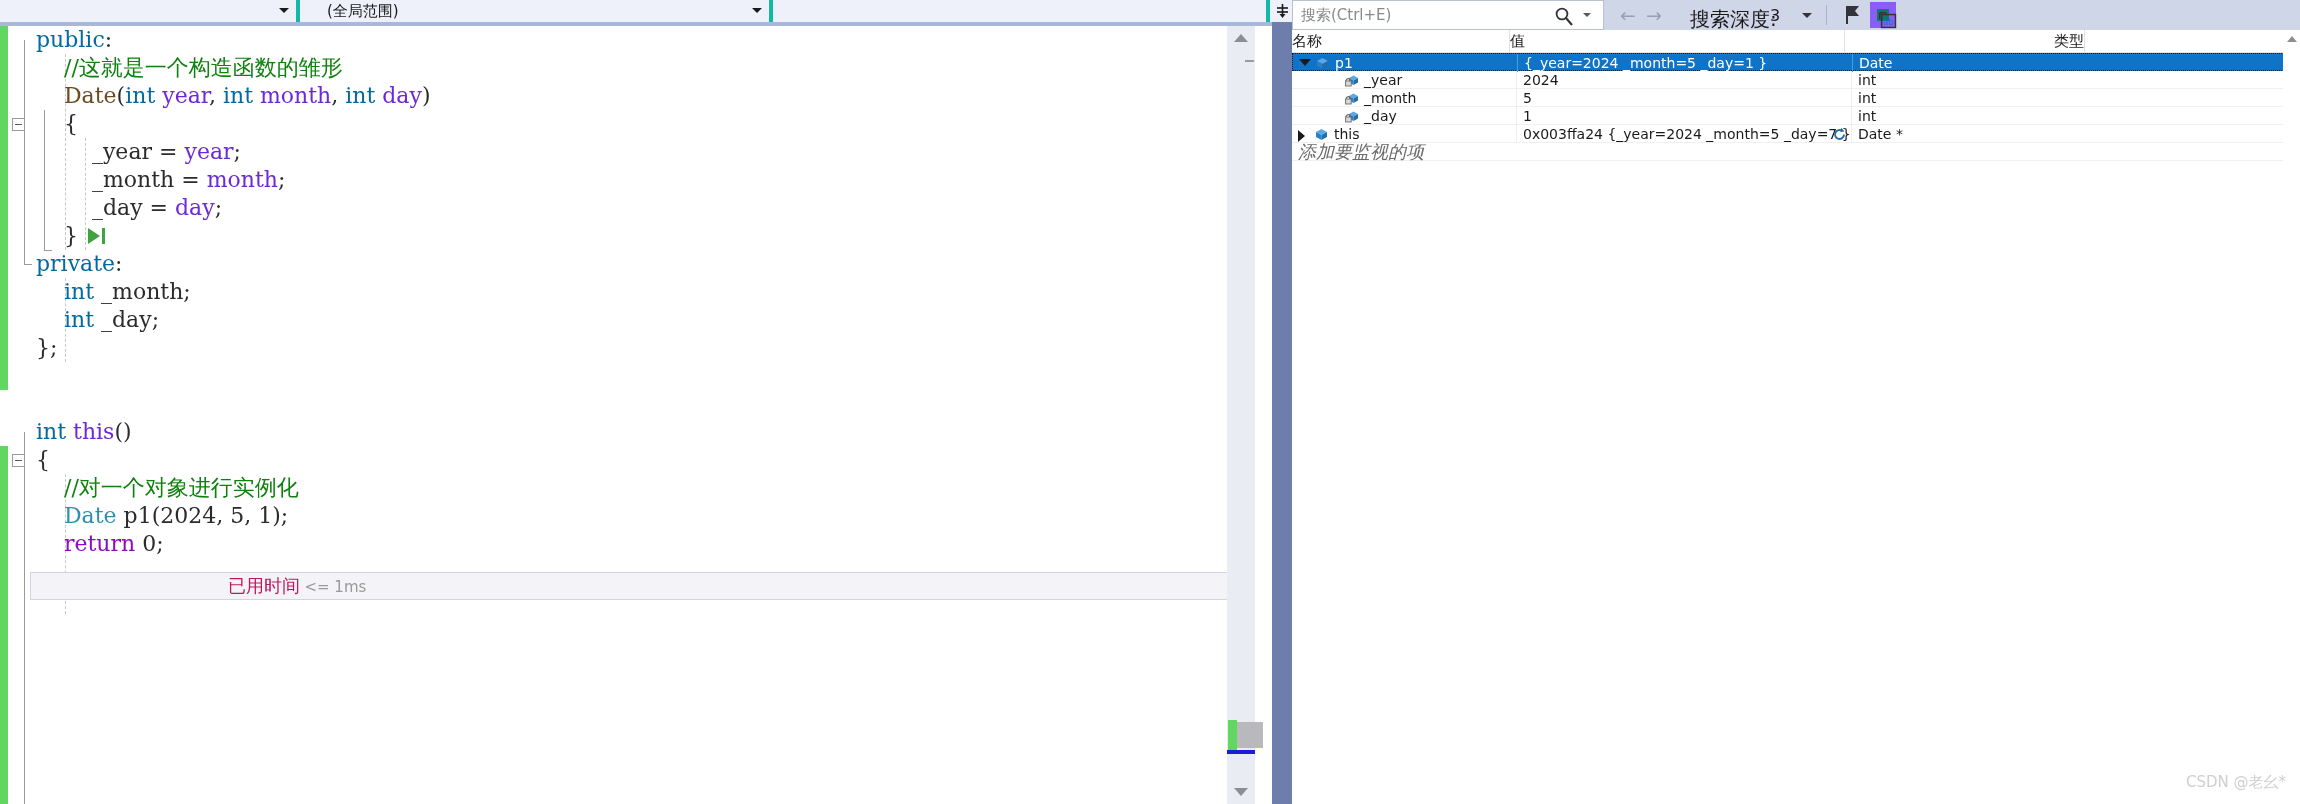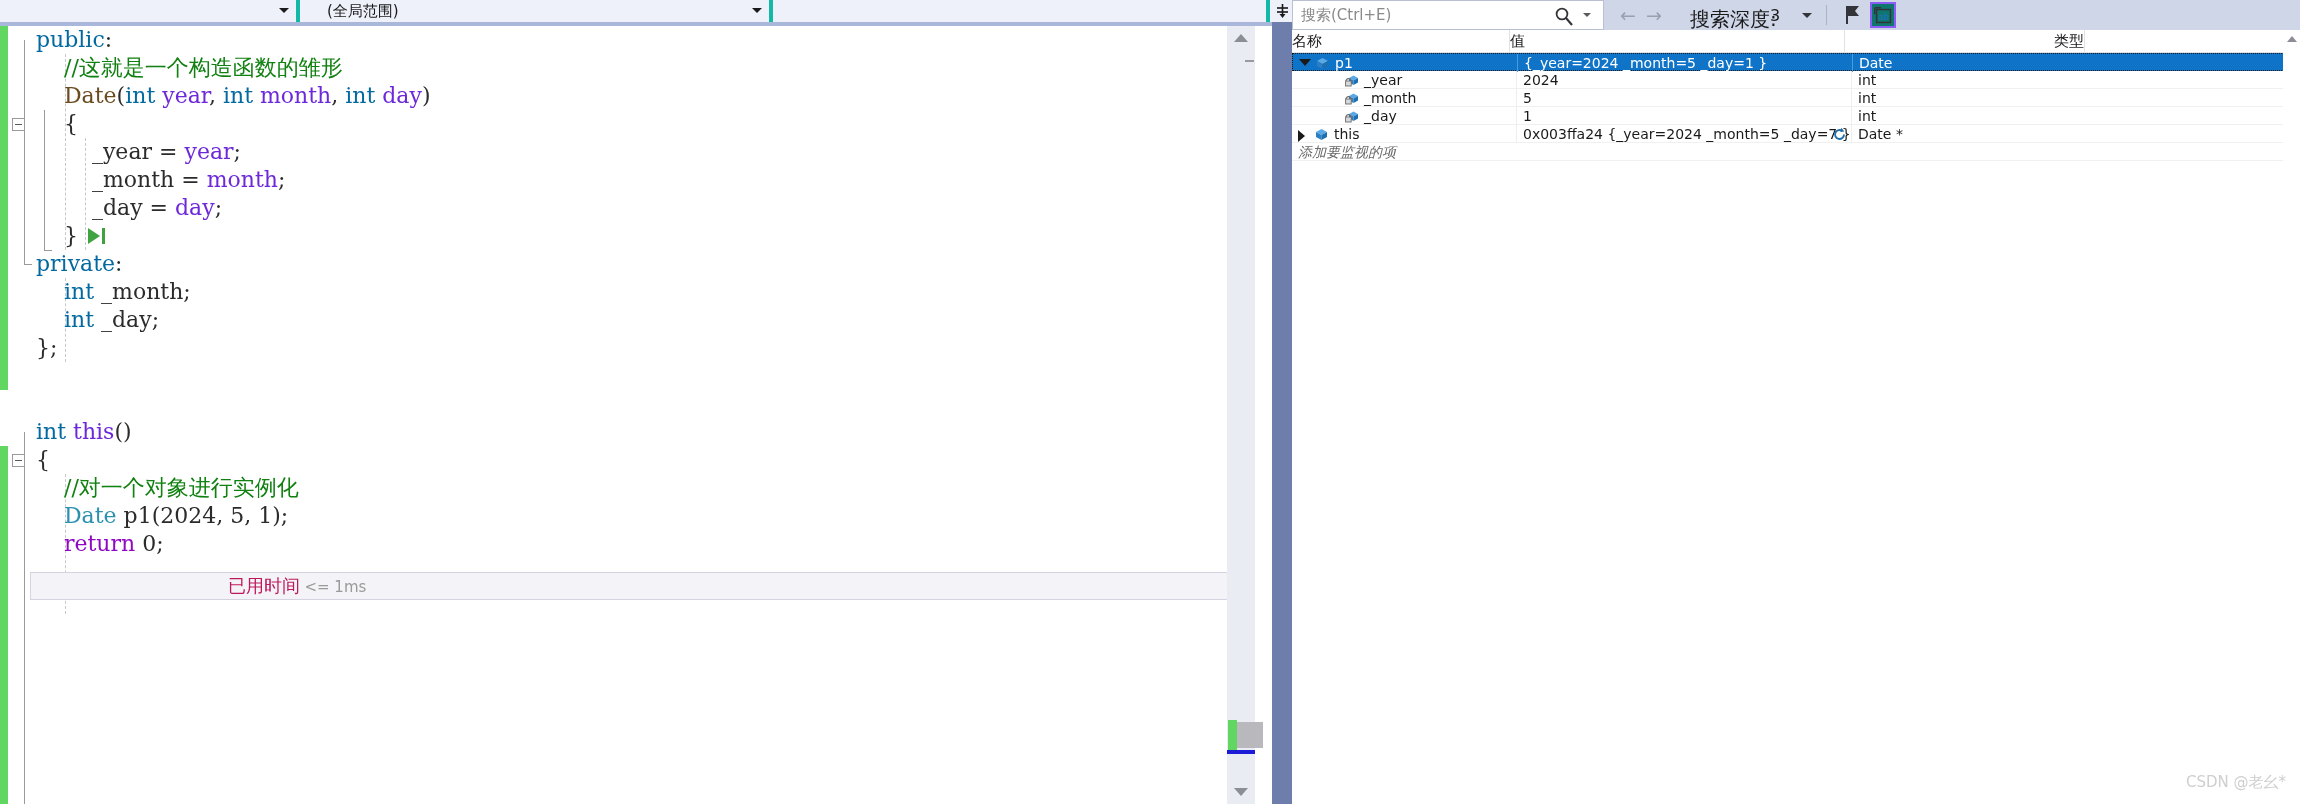--- a/index.html
+++ b/index.html
@@ -110,21 +110,21 @@
   #tb-fwd  { left:352px; }
   #tb-depth-label { position:absolute; left:378px; top:6px; font-size:20px; color:#1a1a1a;
                     font-family:"DejaVu Sans", sans-serif; white-space:nowrap;margin-left:20px; }
   #tb-depth-value { position:absolute; left:478px; top:6px; font-size:16px; color:#1a1a1a;
                     font-family:"DejaVu Sans", sans-serif; }
   #tb-depth-caret { position:absolute; left:510px; top:13px; width:0;height:0;
                     border-left:5px solid transparent;border-right:5px solid transparent;border-top:5px solid #33333a; }
   #tb-sep { position:absolute; left:534px; top:5px; width:1px; height:20px; background:#a9b2c8; }
   .tb-btn { position:absolute; top:2px; width:26px; height:26px; }
   #tb-pin { left:548px; }
-  #tb-hex { left:578px; border:2px solid #8b5cf6; background:#0f766e; }
+  #tb-hex { left:578px; border:7px solid #8b5cf6; background:#0f766e; }
 
   
   #watch-grid { position:absolute; top:30px; left:0; width:1008px; height:774px; background:#ffffff; }
   #grid-header { position:relative; height:23px; background:#ffffff; border-bottom:1px solid #e2e2e2; }
   .hcell { position:absolute; top:0; height:23px; font-size:15px; color:#1a1a1a;
            font-family:"DejaVu Sans", sans-serif; line-height:23px; 
            border-right:1px solid #e2e2e2; }
   .hc-name { left:0;   width:218px; }
   .hc-val  { left:218px; width:335px; }
   .hc-type { left:553px; width:240px;text-align:right; }
@@ -139,21 +139,21 @@
   .row.sel .cell { color:#ffffff; }
   .row .c-val, .row .c-type { border-left:1px solid #eeeeee; padding-left:6px; }
   .row.sel .c-val, .row.sel .c-type { border-left:1px solid #4a9ade; }
 
   .expander { position:absolute; top:5px; width:10px; height:10px; }
   .exp-open  { width:0;height:0;border-left:6px solid transparent;border-right:6px solid transparent;border-top:7px solid #1a1a1a; }
   .exp-closed{ width:0;height:0;border-top:6px solid transparent;border-bottom:6px solid transparent;border-left:7px solid #1a1a1a; }
   .ico { position:absolute; top:2px; width:15px; height:15px; }
 
   .add-watch { position:absolute; left:6px; top:0; height:18px; line-height:18px;
-               font-size:14px; color:#6a6a6a; font-style:italic;
+               font-size:18px; color:#6a6a6a; font-style:italic;
                font-family:"DejaVu Sans", sans-serif; }
 
   
   #watch-scroll { position:absolute; right:0; top:30px; width:17px; height:774px; background:#ffffff; }
   .ws-arrow { position:absolute; left:0; width:17px; height:17px; display:flex;
               align-items:center; justify-content:center; }
   .ws-tri-up   { width:0;height:0;border-left:5px solid transparent;border-right:5px solid transparent;border-bottom:6px solid #8d8d96; }
 
   #watermark { position:absolute; right:14px; bottom:12px; font-size:15px; color:#cfcfcf;
                font-family:"DejaVu Sans", sans-serif; }

